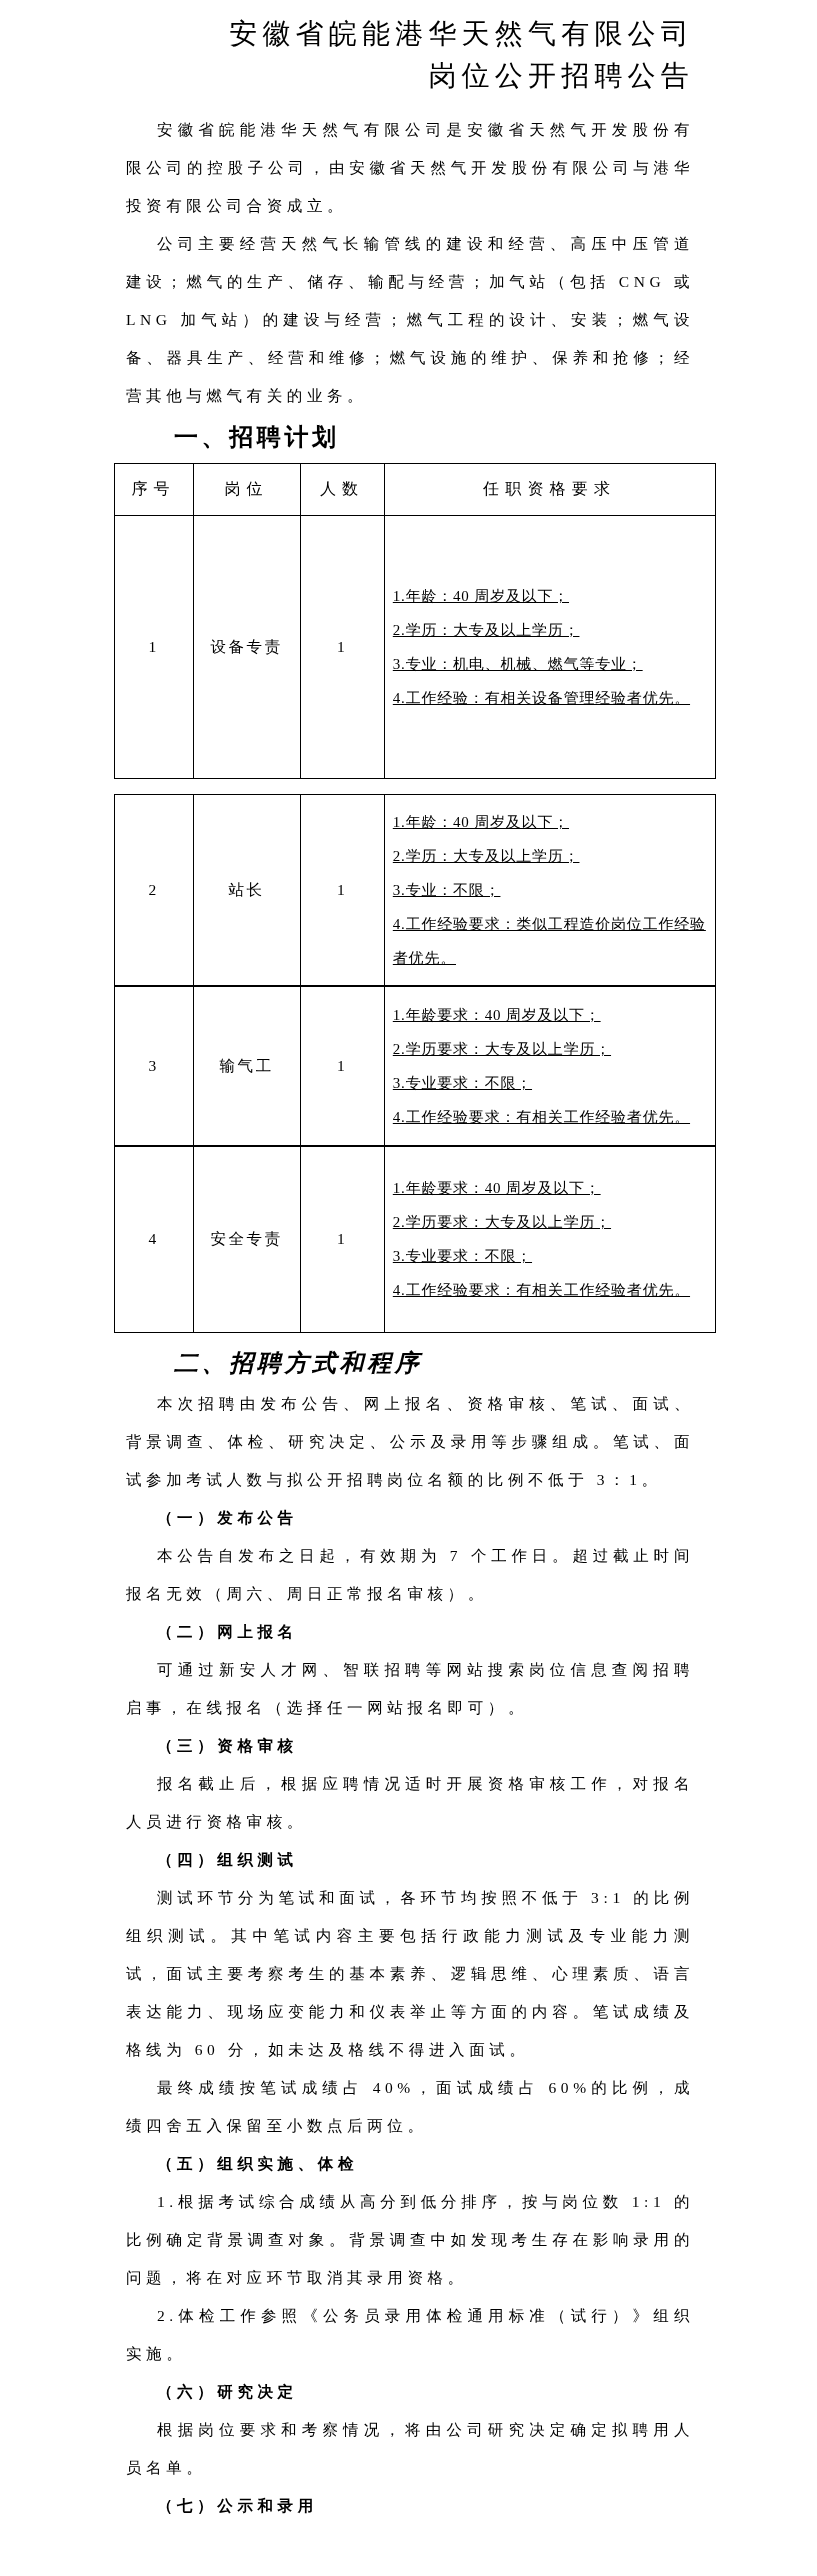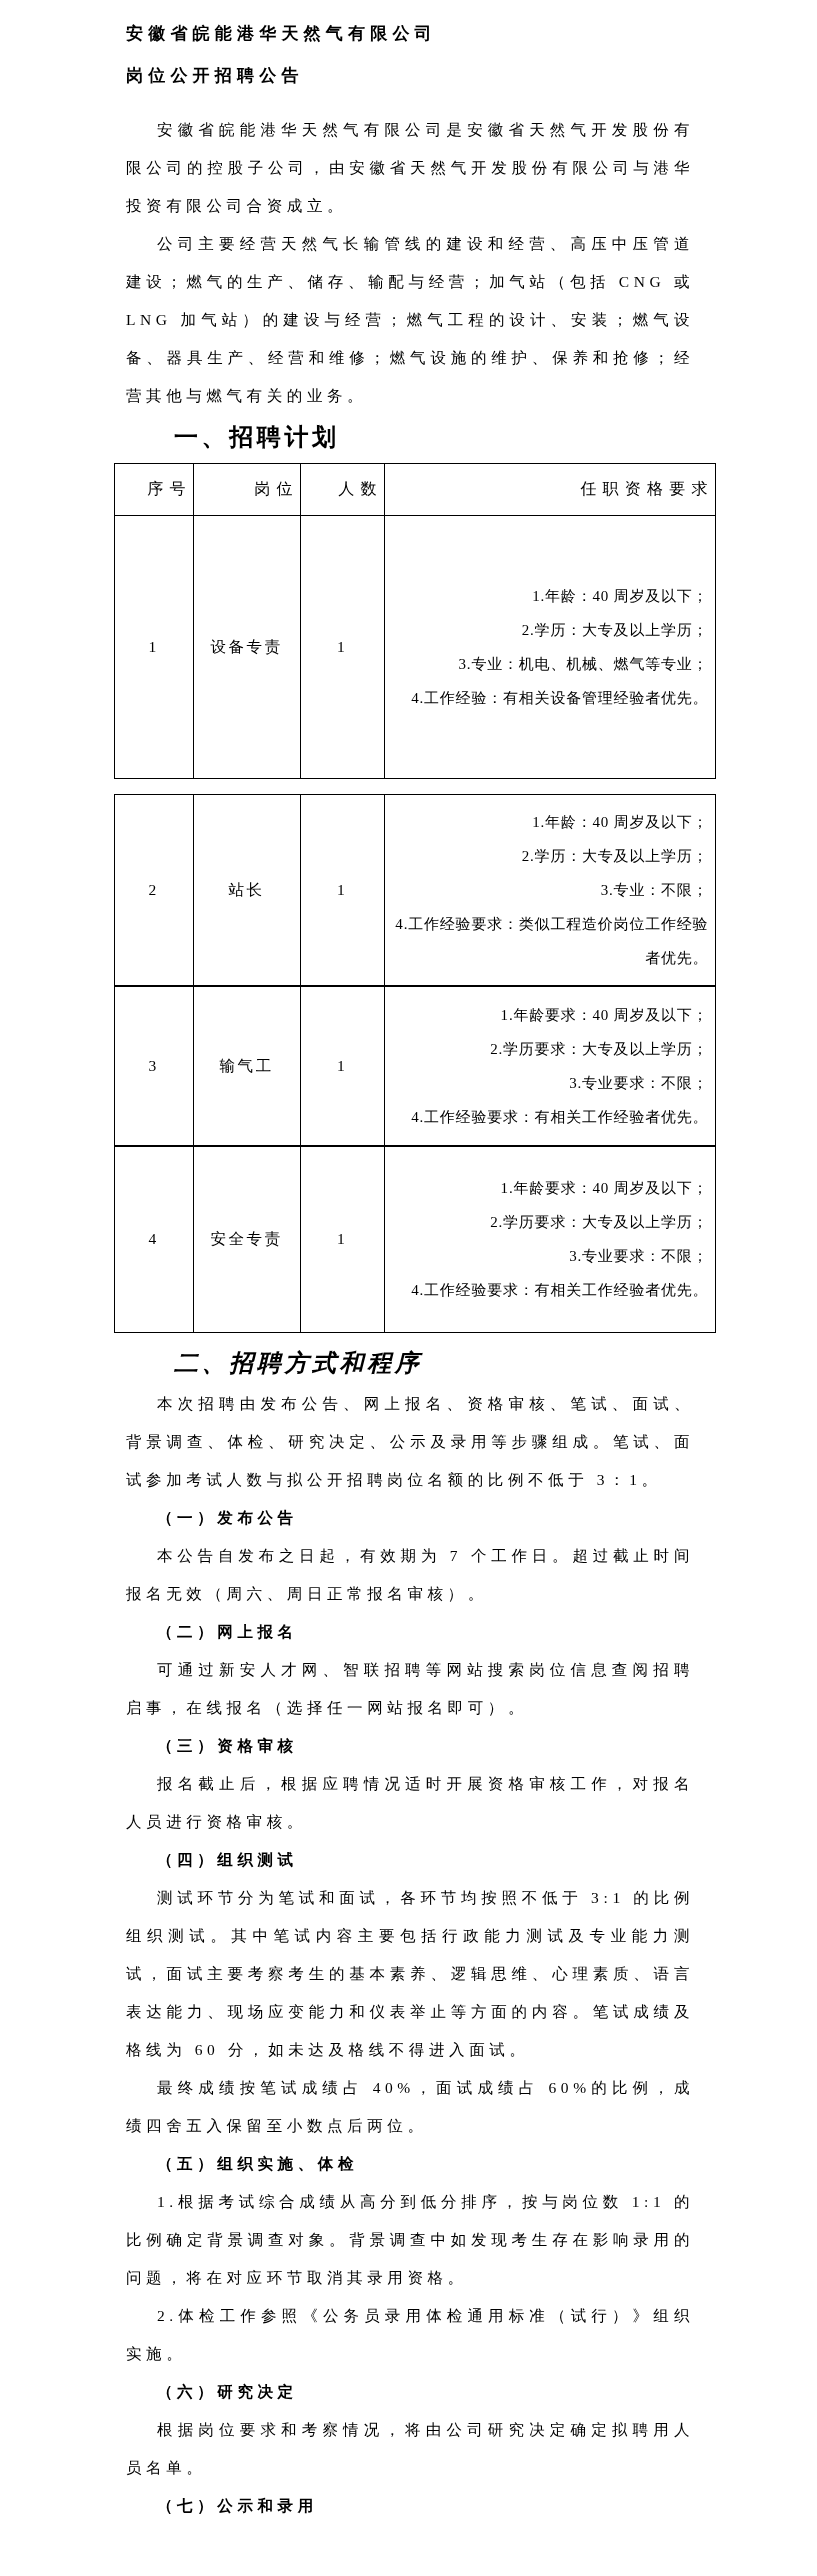--- a/index.html
+++ b/index.html
@@ -9,23 +9,23 @@
     min-height:3167px;
     margin:0 auto;
     background:#ffffff;
     color:#000000;
     font-family:"Liberation Serif","DejaVu Serif",serif;
     box-sizing:border-box;
     padding:13.4px 124px 10.3px 126px;
     overflow:hidden;
   }
   .doc-title {
-    text-align:left;
-    font-weight:bold;
-    font-size:17px;
+    text-align:right;
+    font-weight:normal;
+    font-size:28px;
     line-height:42px;
     letter-spacing:5.2px;
     margin:0 0 13.4px 0;
   }
   .para {
     font-size:15.5px;
     line-height:38px;
     letter-spacing:4.6px;
     text-align:justify;
     text-indent:2em;
@@ -57,33 +57,34 @@
   .recruit-table th, .recruit-table td {
     border:1px solid #000;
     vertical-align:middle;
     background:#ffffff;
   }
   .recruit-table th {
     font-weight:normal;
     font-size:16px;
     letter-spacing:6.2px;
     height:49px;
-    text-align:right;
+    text-align:center;
   }
   .cell-center {
     text-align:center;
     font-size:15.5px;
     letter-spacing:2.6px;
   }
   td.cell-req { padding:10.3px 6.2px 10.3px 8.2px; }
   .req-line {
     font-size:15px;
     line-height:34px;
     letter-spacing:0.8px;
-    text-align:right;
+    text-align:left;
+    text-decoration:underline;
   }
   .row-h1 td { height:242px; }
   .row-h2 td { height:170px; }
   .row-h3 td { height:137px; }
   .row-h4 td { height:164px; }
   .table-gap { height:14.4px; }
   .recruit-table.block-b tr + tr td { border-top-width:2.6px; }
   .mt-table { margin-top:4.1px; }
   .mt-after-table { margin-top:8.2px;font-style:italic; }
 </style>

